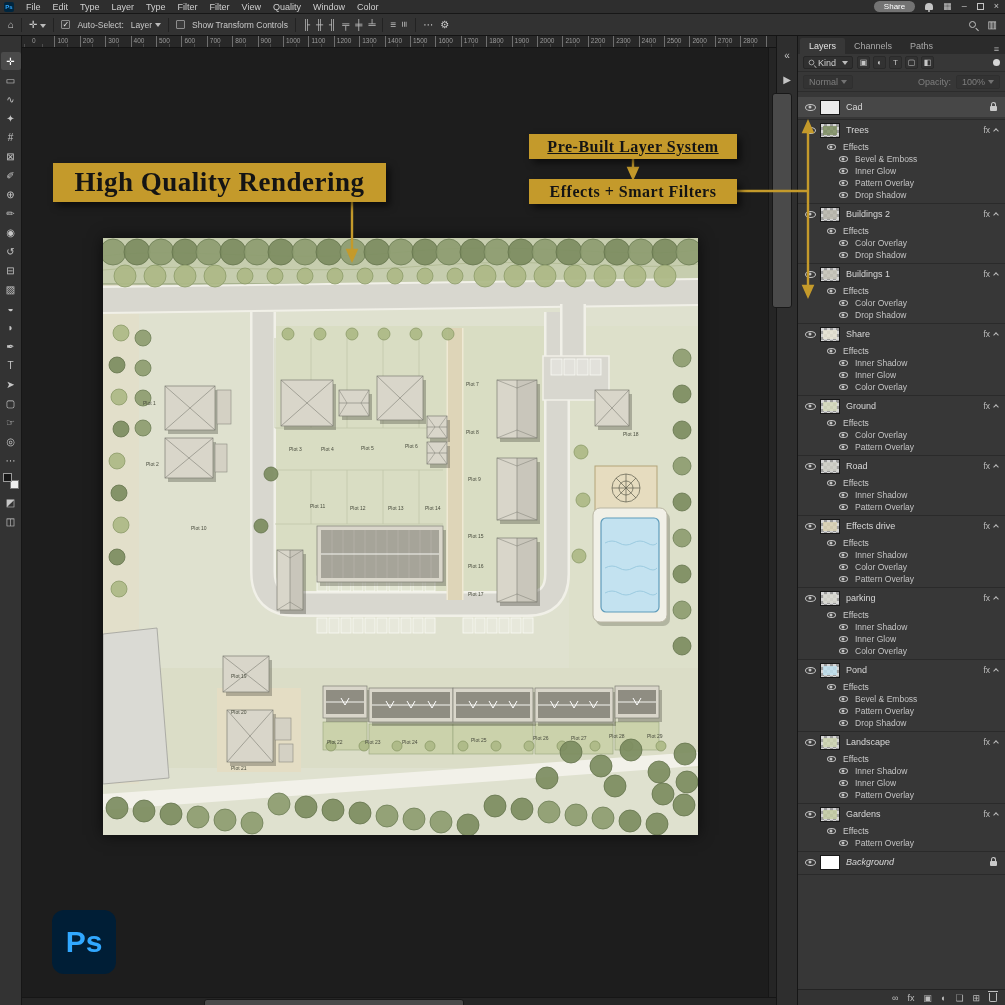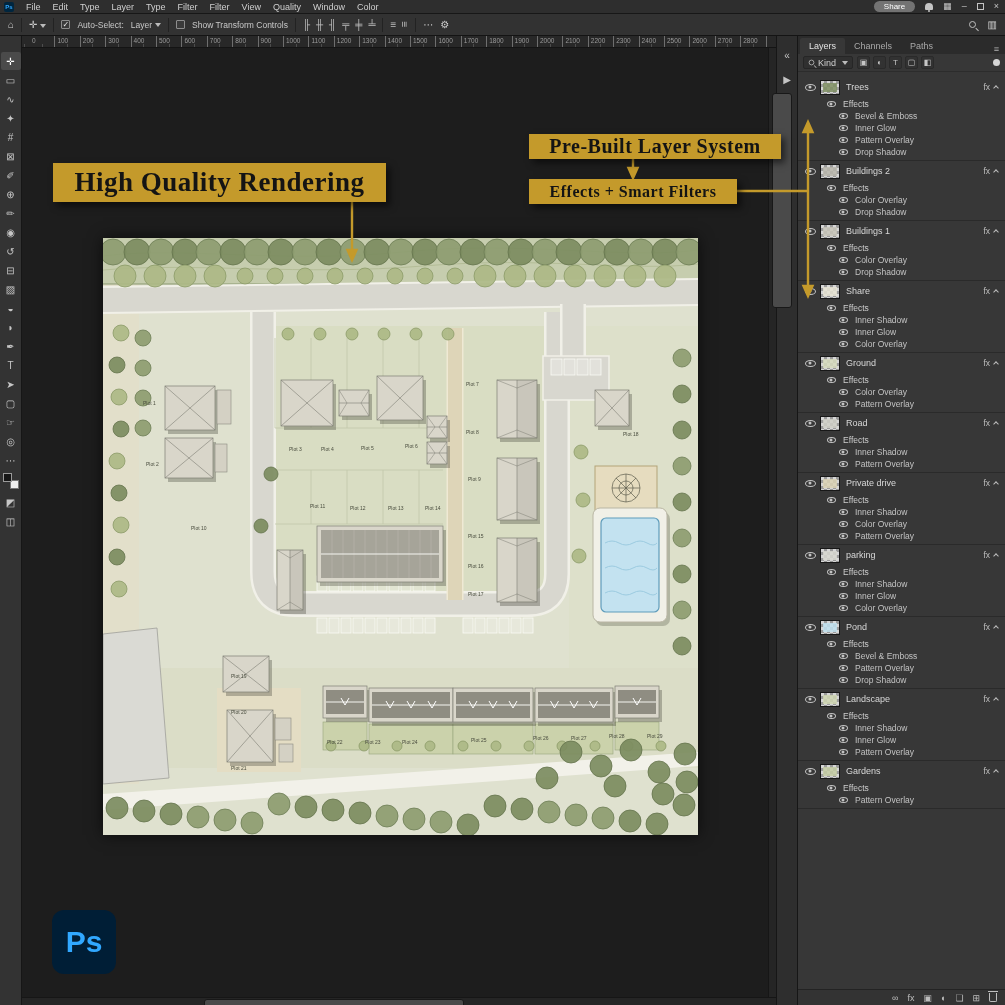--- a/index.html
+++ b/index.html
@@ -119,21 +119,21 @@
     justify-content:flex-end; gap:9px; padding:0 8px; }
   .footer-icon { font-size:9px; color:#bdbdbd; }
   .trash { width:8px; height:9px; border:1px solid #bdbdbd; border-top:none; border-radius:0 0 2px 2px; position:relative; }
   .trash::before { content:''; position:absolute; top:-2px; left:-2px; width:10px; height:1px; background:#bdbdbd; }
 
   
   .banner { position:absolute; background:#c49a2b; color:#141414; font-family:"Liberation Serif", serif;
     font-weight:bold; display:flex; align-items:center; justify-content:center;
     box-shadow:4px 4px 7px rgba(0,0,0,.55); z-index:60; letter-spacing:.5px; }
   #banner1 { left:53px; top:163px; width:333px; height:39px; font-size:27px; }
-  #banner2 { left:529px; top:134px; width:252px; height:25px; font-size:20px; }
+  #banner2 { left:529px; top:134px; width:208px; height:25px; font-size:16px;text-decoration:underline; }
   #banner3 { left:529px; top:179px; width:208px; height:25px; font-size:16px; }
   .overlay { position:absolute; inset:0; z-index:55; pointer-events:none; }
 
   .plot-label { font-size:5px; fill:#4a4d3f; font-family:"Liberation Sans", sans-serif; }
 </style>
 </head>
 <body>
 
 <div class="titlebar">
   <div class="appicon">Ps</div>
@@ -687,21 +687,44 @@
       </span>
       <span id="filter-icons" style="display:flex;gap:3px;">
           <span class="filter-icon">▣</span>
           <span class="filter-icon">◐</span>
           <span class="filter-icon">T</span>
           <span class="filter-icon">▢</span>
           <span class="filter-icon">◧</span>
         </span>
       <span class="filter-toggle"></span>
     </div>
+    <div class="blend-row">
+      <span class="blend-box dim">
+        <span>Normal</span>
+          <span class="caret-down"></span>
+      </span>
+      <span class="dim" style="margin-left:auto">Opacity:</span>
+      <span class="blend-box dim">
+        <span>100%</span>
+          <span class="caret-down"></span>
+      </span>
+    </div>
     <div class="layer-list" id="layer-list">
+        <div class="layer-group">
+          <div class="layer-row selected">
+            <span class="cell-eye">
+              <span class="eye"></span>
+            </span>
+            <div class="thumb solid">
+              <div class="tint" style="background: rgb(236, 236, 236); inset: 0px; opacity: 1;"></div>
+            </div>
+            <span class="layer-name">Cad</span>
+            <span class="lock"></span>
+          </div>
+        </div>
         <div class="layer-group">
           <div class="layer-row">
             <span class="cell-eye">
               <span class="eye"></span>
             </span>
             <div class="thumb">
               <div class="tint" style="background: rgb(127, 143, 99);"></div>
             </div>
             <span class="layer-name">Trees</span>
             <span class="fx-badge">
@@ -912,21 +935,21 @@
           </div>
         </div>
         <div class="layer-group">
           <div class="layer-row">
             <span class="cell-eye">
               <span class="eye"></span>
             </span>
             <div class="thumb">
               <div class="tint" style="background: rgb(219, 210, 180);"></div>
             </div>
-            <span class="layer-name">Private drive</span>
+            <span class="layer-name">Effects drive</span>
             <span class="fx-badge">
               <span>fx</span>
               <span class="chev-up"></span>
             </span>
           </div>
           <div class="fx-header">
             <span class="cell-eye" style="width: 14px;">
               <span class="eye sm"></span>
             </span>
             <span>Effects</span>
@@ -1085,20 +1108,32 @@
             <span class="cell-eye" style="width: 14px;">
               <span class="eye sm"></span>
             </span>
             <span>Effects</span>
           </div>
           <div class="effect-row">
             <span class="cell-eye" style="width: 14px;">
               <span class="eye sm"></span>
             </span>
             <span>Pattern Overlay</span>
+          </div>
+        </div>
+        <div class="layer-group">
+          <div class="layer-row">
+            <span class="cell-eye">
+              <span class="eye"></span>
+            </span>
+            <div class="thumb solid">
+              <div class="tint" style="background: rgb(255, 255, 255); inset: 0px; opacity: 1;"></div>
+            </div>
+            <span class="layer-name italic">Background</span>
+            <span class="lock"></span>
           </div>
         </div>
       </div>
     <div class="panel-footer" id="panel-footer">
         <span class="footer-icon">∞</span>
         <span class="footer-icon">fx</span>
         <span class="footer-icon">▣</span>
         <span class="footer-icon">◐</span>
         <span class="footer-icon">❏</span>
         <span class="footer-icon">⊞</span>

